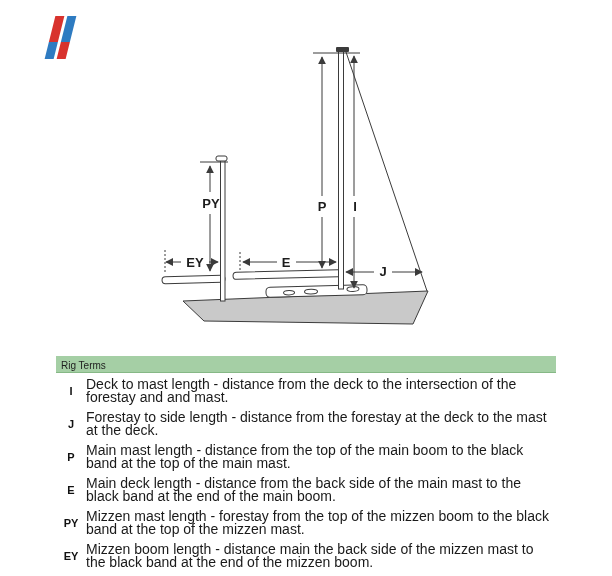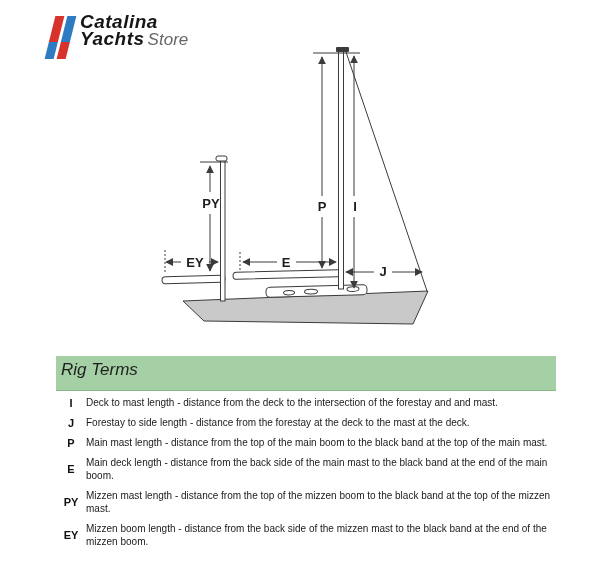--- a/index.html
+++ b/index.html
@@ -23,25 +23,25 @@
   .shape{stroke:var(--line);stroke-width:1;fill:#ffffff;}
   .solid{fill:var(--line);stroke:none;}
   .hull{fill:var(--hull-fill);stroke:var(--line);stroke-width:1;}
   .dotted{stroke:var(--line);stroke-width:1;stroke-dasharray:2 2;fill:none;}
   .lbl{font-family:"Liberation Sans",sans-serif;font-weight:700;font-size:13px;fill:#1d1d1d;}
   .ah{fill:var(--line);}
 
   
   .rig-table{position:absolute;left:56px;top:356px;width:500px;box-sizing:border-box;}
   .rig-header{background:var(--table-header-bg);border-bottom:1px solid var(--table-header-border);
-              font-size:17px;color:#1e1e1e;padding:4px 5px 10px 5px;font-style:italic;}
+              font-size:10px;color:#1e1e1e;padding:4px 5px 1px 5px;}
   .rig-rows{padding-top:5px;}
   .rig-row{display:flex;align-items:center;margin-bottom:7px;}
   .term{flex:none;width:30px;text-align:center;font-weight:700;font-size:11px;color:#111;}
-  .desc{width:466px;font-size:10px;line-height:13px;color:var(--text);}
+  .desc{width:466px;font-size:14px;line-height:13px;color:var(--text);}
 </style>
 </head>
 <body>
 
 <div class="page">
 
   <svg class="diagram" viewBox="0 0 612 350" xmlns="http://www.w3.org/2000/svg">
     <defs>
       <marker id="ah" viewBox="0 0 10 10" refX="9" refY="5" markerWidth="8" markerHeight="8" orient="auto-start-reverse">
         <path class="ah" d="M0,0 L10,5 L0,10 z"></path>
@@ -112,24 +112,20 @@
 
     <line class="dotted" x1="240" y1="252" x2="240" y2="271"></line>
     <line class="dotted" x1="165" y1="250" x2="165" y2="274"></line>
   </svg>
 
   <div class="logo">
     <div class="stripes">
       <div class="stripe left"></div>
       <div class="stripe right"></div>
     </div>
-    <div class="logo-text">
-      <span class="brand-top">Catalina</span>
-      <span class="brand-bottom">Yachts</span><span class="brand-suffix">Store</span>
-    </div>
   </div>
 
   <div class="rig-table">
     <div class="rig-header">Rig Terms</div>
     <div class="rig-rows">
   <div class="rig-row">
     <span class="term">I</span>
     <span class="desc">Deck to mast length - distance from the deck to the intersection of the forestay and and mast.</span>
   </div>
 
@@ -143,23 +139,23 @@
     <span class="desc">Main mast length - distance from the top of the main boom to the black band at the top of the main mast.</span>
   </div>
 
   <div class="rig-row">
     <span class="term">E</span>
     <span class="desc">Main deck length - distance from the back side of the main mast to the black band at the end of the main boom.</span>
   </div>
 
   <div class="rig-row">
     <span class="term">PY</span>
-    <span class="desc">Mizzen mast length - distance from the top of the mizzen boom to the black band at the top of the mizzen mast.</span>
+    <span class="desc">Mizzen mast length - forestay from the top of the mizzen boom to the black band at the top of the mizzen mast.</span>
   </div>
 
   <div class="rig-row">
     <span class="term">EY</span>
-    <span class="desc">Mizzen boom length - distance from the back side of the mizzen mast to the black band at the end of the mizzen boom.</span>
+    <span class="desc">Mizzen boom length - distance main the back side of the mizzen mast to the black band at the end of the mizzen boom.</span>
   </div>
 </div>
   </div>
 
 </div>
 
 </body></html>

